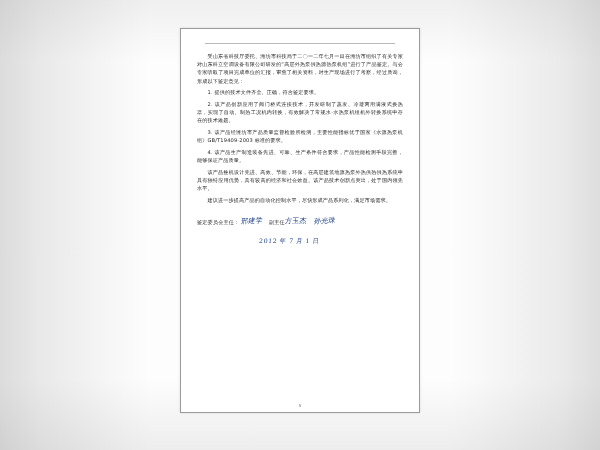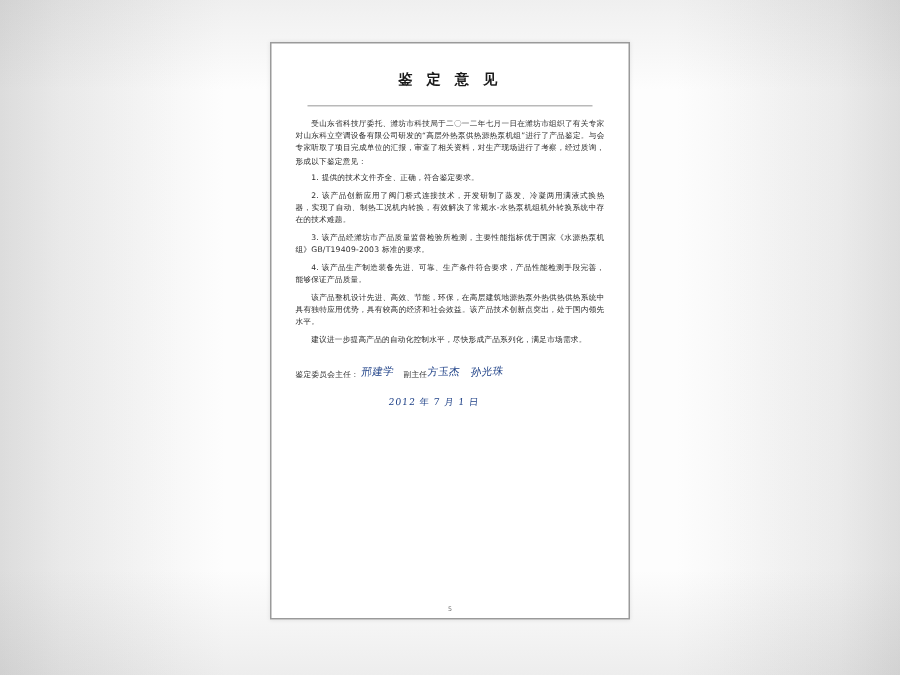--- a/index.html
+++ b/index.html
@@ -157,21 +157,20 @@
 <div class="page">
   <div class="scan-bg"></div>
   <div class="scan-shadow-left"></div>
   <div class="scan-shadow-right"></div>
   <div class="scan-shadow-top"></div>
   <div class="scan-shadow-bottom"></div>
 
   <div class="sheet">
     <div class="sheet-inner">
 
-      <div class="doc-title">鉴 定 意 见</div>
       <div class="title-rule"></div>
 
       <div class="body-text">
         <p class="indent">受山东省科技厅委托、潍坊市科技局于二〇一二年七月一日在潍坊市组织了有关专家对山东科立空调设备有限公司研发的“高层外热泵供热源热泵机组”进行了产品鉴定。与会专家听取了项目完成单位的汇报，审查了相关资料，对生产现场进行了考察，经过质询，形成以下鉴定意见：</p>
         <p class="item">1. 提供的技术文件齐全、正确，符合鉴定要求。</p>
         <p class="item">2. 该产品创新应用了阀门桥式连接技术，开发研制了蒸发、冷凝两用满液式换热器，实现了自动、制热工况机内转换，有效解决了常规水-水热泵机组机外转换系统中存在的技术难题。</p>
         <p class="item">3. 该产品经潍坊市产品质量监督检验所检测，主要性能指标优于国家《水源热泵机组》GB/T19409-2003 标准的要求。</p>
         <p class="item">4. 该产品生产制造装备先进、可靠、生产条件符合要求，产品性能检测手段完善，能够保证产品质量。</p>
         <p class="indent">该产品整机设计先进、高效、节能，环保，在高层建筑地源热泵外热供热供热系统中具有独特应用优势，具有较高的经济和社会效益。该产品技术创新点突出，处于国内领先水平。</p>
         <p class="indent">建议进一步提高产品的自动化控制水平，尽快形成产品系列化，满足市场需求。</p>

